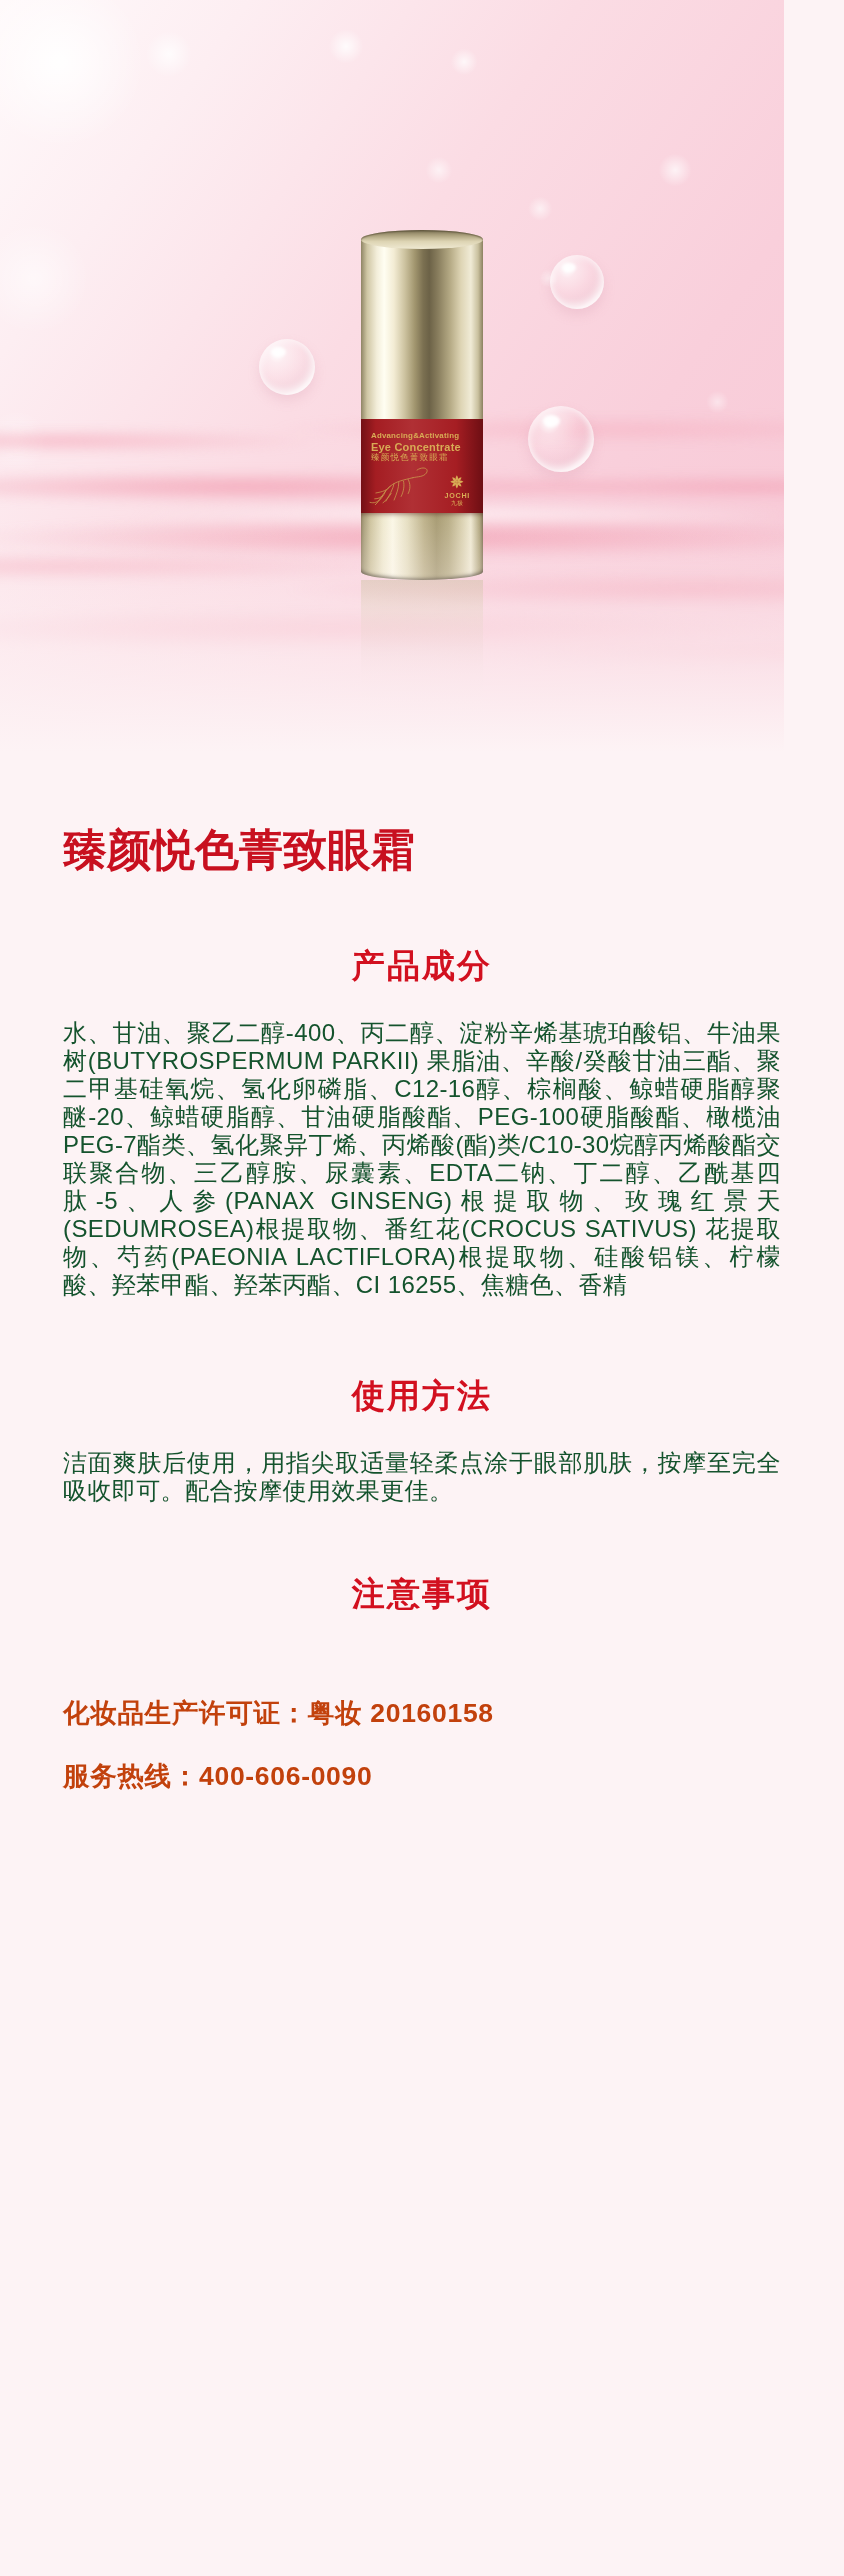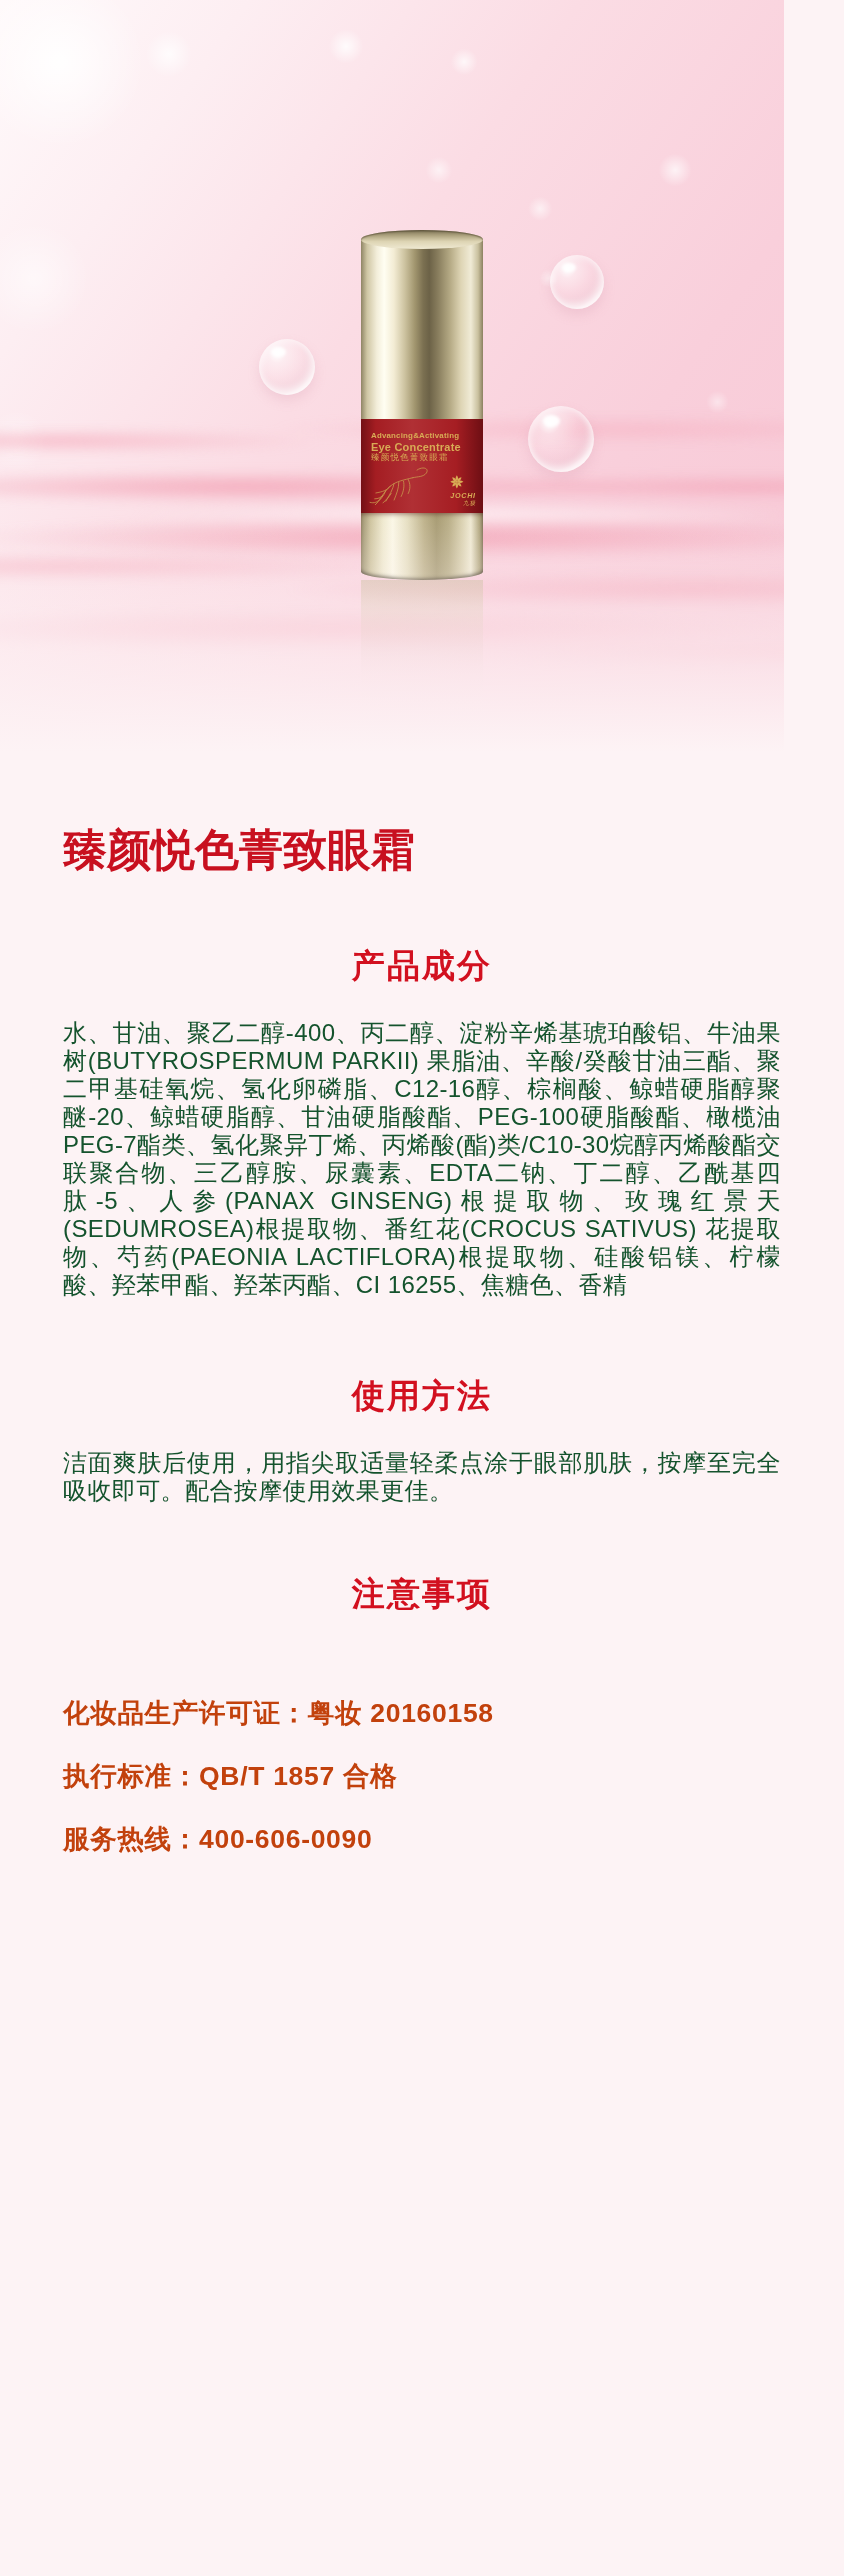--- a/index.html
+++ b/index.html
@@ -42,21 +42,21 @@
   .cap::before{content:"";position:absolute;top:-9.3px;left:0;width:122px;height:18.6px;border-radius:50%;
     background:linear-gradient(180deg,#7e7456 0%,#b0a581 30%,#ddd4b3 60%,#efe9d2 100%);
     box-shadow:inset 0 1.4px 1.4px rgba(60,50,30,.45);}
   .label{position:relative;height:94px;background:#aa2025;overflow:hidden;}
   .label::before{content:"";position:absolute;inset:0;
     background:linear-gradient(90deg,rgba(60,0,5,.5) 0%,rgba(130,12,18,.15) 12%,rgba(255,255,255,.07) 42%,rgba(130,12,18,.12) 78%,rgba(60,0,5,.55) 100%);}
   .label-en1{position:absolute;top:11.4px;left:10px;font-size:7.9px;font-weight:700;color:#d8ab55;letter-spacing:0.2px;}
   .label-en2{position:absolute;top:21.5px;left:10px;font-size:11px;font-weight:700;color:#d8ab55;letter-spacing:0.2px;}
   .label-cn{position:absolute;top:33px;left:10px;font-size:8.6px;color:#d8ab55;letter-spacing:1.1px;}
   .ginseng{position:absolute;left:2.9px;top:44px;width:79px;height:47px;}
-  .brand-block{position:absolute;right:7.2px;bottom:5.7px;width:37px;text-align:right;font-style:italic;}
+  .brand-block{position:absolute;right:7.2px;bottom:5.7px;width:37px;text-align:center;}
   .emblem{width:15.7px;height:15.7px;display:block;margin:0 auto 1.4px;}
   .brand-name{font-size:7.2px;font-weight:700;color:#d8ab55;letter-spacing:0.7px;}
   .brand-cn{font-size:5.7px;color:#d8ab55;letter-spacing:0.7px;}
   .base{position:relative;height:67px;border-radius:0 0 50% 50% / 0 0 8.6px 8.6px;
     background:linear-gradient(90deg,#9a8f6c 0%,#cfc5a0 8%,#efe9cf 18%,#fbf7e6 26%,#e6dfc2 38%,#beb28b 52%,#a89c74 62%,#b9ae87 72%,#d8cfae 82%,#efe9d2 90%,#b3a881 97%,#8a8060 100%);
     box-shadow:inset 0 3.6px 5px -2.9px rgba(70,15,15,.55), inset 0 -3.6px 3.6px -2.1px rgba(45,35,20,.65);}
   .reflection{position:relative;height:143px;opacity:.6;
     background:linear-gradient(180deg,rgba(186,174,132,.75) 0%,rgba(204,192,152,.5) 22%,rgba(212,178,166,.35) 45%,rgba(232,202,202,.22) 65%,rgba(242,222,222,.1) 85%,rgba(242,222,222,0) 100%);}
 
   
@@ -144,19 +144,18 @@
     <h2 class="sec-h h1">产品成分</h2>
     <p class="sec-body">水、甘油、聚乙二醇-400、丙二醇、淀粉辛烯基琥珀酸铝、牛油果树(BUTYROSPERMUM PARKII) 果脂油、辛酸/癸酸甘油三酯、聚二甲基硅氧烷、氢化卵磷脂、C12-16醇、棕榈酸、鲸蜡硬脂醇聚醚-20、鲸蜡硬脂醇、甘油硬脂酸酯、PEG-100硬脂酸酯、橄榄油PEG-7酯类、氢化聚异丁烯、丙烯酸(酯)类/C10-30烷醇丙烯酸酯交联聚合物、三乙醇胺、尿囊素、EDTA二钠、丁二醇、乙酰基四肽-5、人参(PANAX GINSENG)根提取物、玫瑰红景天(SEDUMROSEA)根提取物、番红花(CROCUS SATIVUS) 花提取物、芍药(PAEONIA LACTIFLORA)根提取物、硅酸铝镁、柠檬酸、羟苯甲酯、羟苯丙酯、CI 16255、焦糖色、香精</p>
 
     <h2 class="sec-h h2">使用方法</h2>
     <p class="sec-body">洁面爽肤后使用，用指尖取适量轻柔点涂于眼部肌肤，按摩至完全吸收即可。配合按摩使用效果更佳。</p>
 
     <h2 class="sec-h h3">注意事项</h2>
 
     <div class="info">
       <p class="info-line">化妆品生产许可证：粤妆 20160158</p>
-      <p class="info-line">执行标准：QB/T 1857 合格</p>
       <p class="info-line">服务热线：400-606-0090</p>
     </div>
   </div>
 
 </div>
 
 
 </body></html>

